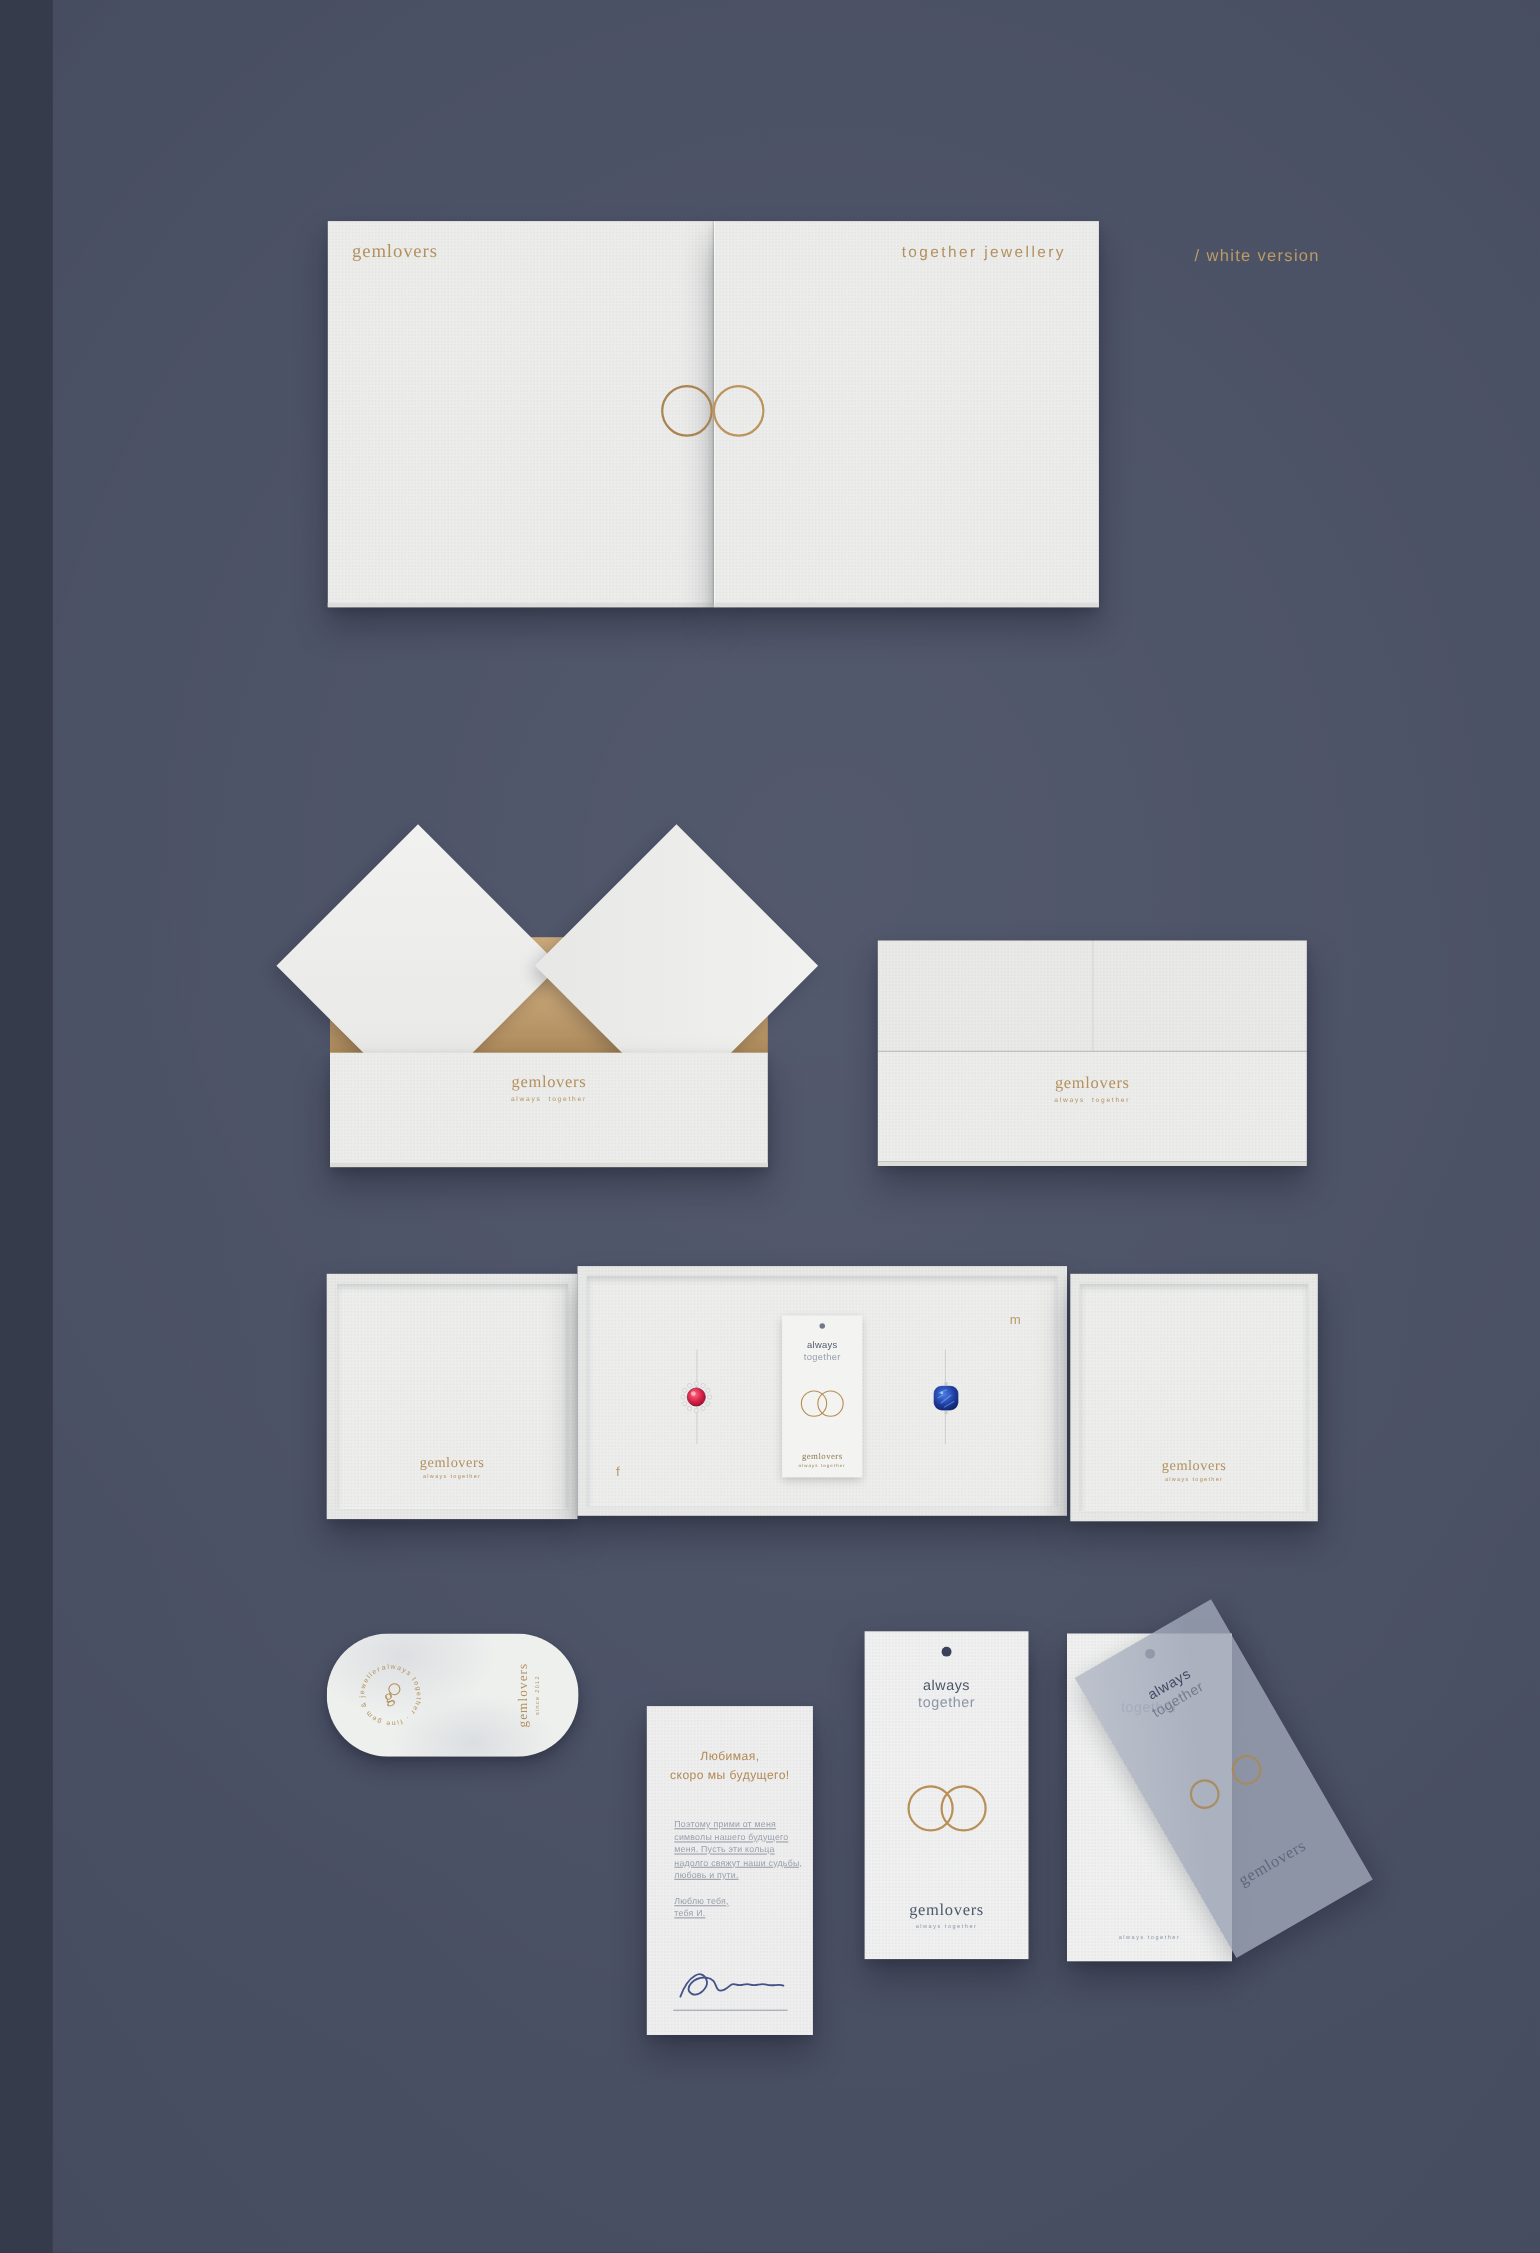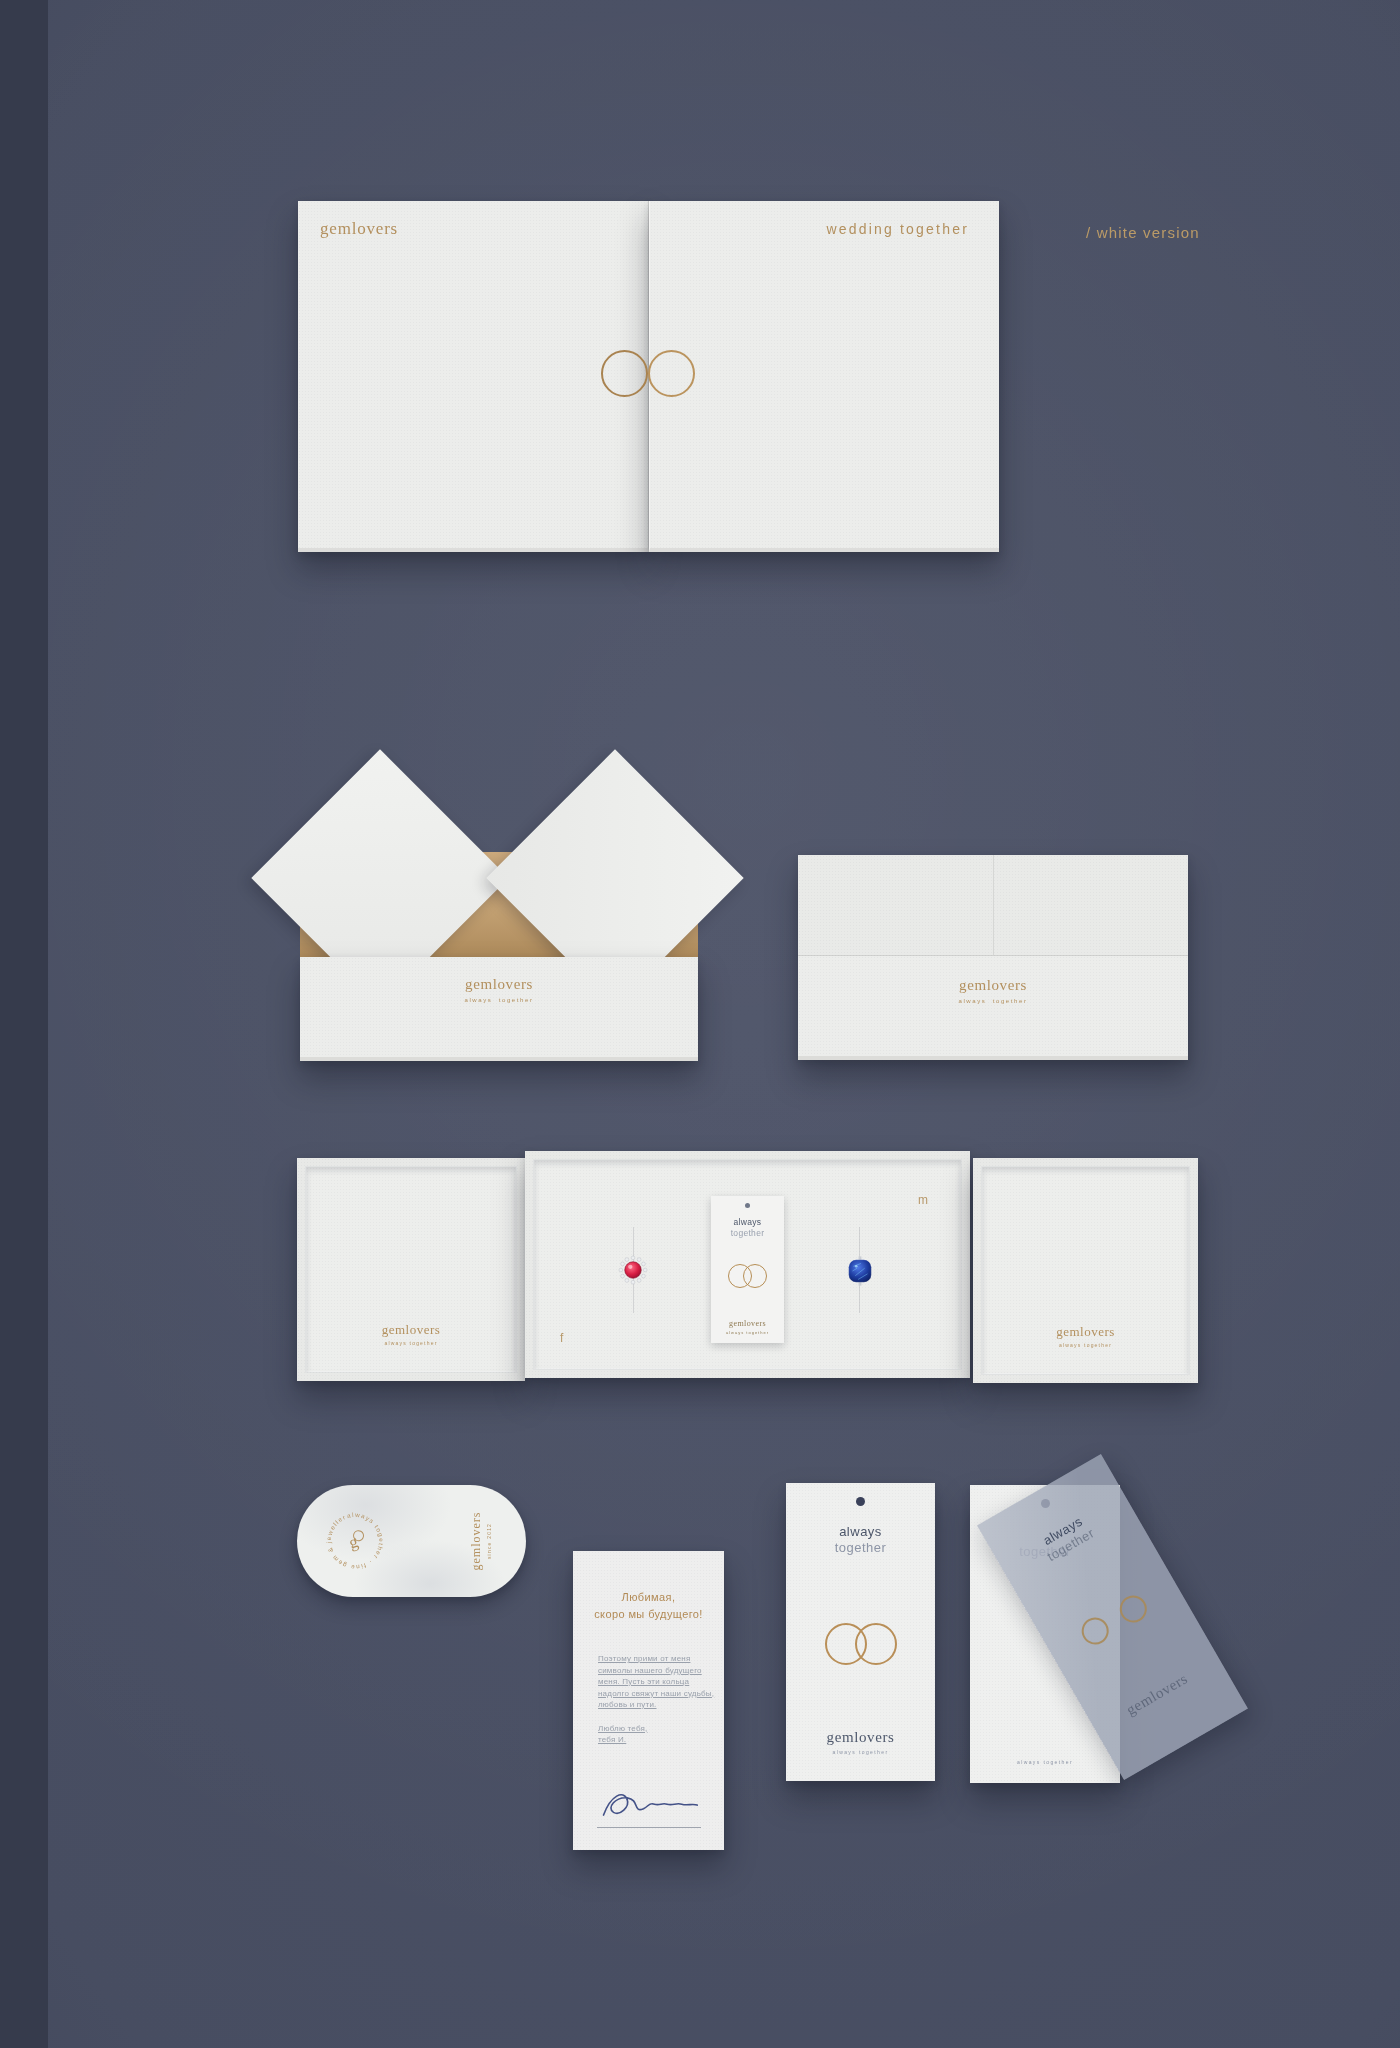--- a/index.html
+++ b/index.html
@@ -38,21 +38,21 @@
 </style>
 </head>
 <body>
 
 <div id="stage">
 
   <div class="abs paper tx shadow-lg" style="left:250px;top:201px;width:350px;height:347px;border-right:1px solid rgba(0,0,0,0.12);border-bottom:4px solid #dddddb;">
     <div class="abs serif gold brand-lg" style="left:22px;top:18px;">gemlovers</div>
   </div>
   <div class="abs paper tx shadow-lg" style="left:601px;top:201px;width:349px;height:347px;border-left:1px solid rgba(255,255,255,0.5);border-bottom:4px solid #dddddb;">
-    <div class="abs gold" style="right:30px;top:20px;font-size:14px;letter-spacing:2.2px;">wedding together</div>
+    <div class="abs gold" style="right:30px;top:20px;font-size:14px;letter-spacing:2.2px;">together jewellery</div>
   </div>
   <div class="abs ring" style="left:553px;top:350px;width:47px;height:47px;border-color:#a98350;"></div>
   <div class="abs ring" style="left:600px;top:350px;width:47px;height:47px;border-color:#bb945e;"></div>
 
   <div class="abs gold" style="left:1038px;top:224px;font-size:15px;letter-spacing:1.2px;color:#bb9b67;">/ white version</div>
 
   <div class="abs" style="left:252px;top:852px;width:398px;height:106px;background:linear-gradient(180deg,#cdaa7d 0%,#c2a072 55%,#ad8a5b 100%);"></div>
 
   <div class="abs paper tx" style="left:241px;top:787px;width:182px;height:182px;transform:rotate(45deg);
               background:linear-gradient(135deg,#f1f2f0,#e7e8e6);box-shadow:0 6px 14px rgba(16,20,32,0.22);"></div>
@@ -169,21 +169,21 @@
       <text font-size="6.2" fill="#b3905e" letter-spacing="1.3" font-family="Liberation Sans, sans-serif">
         <textPath href="#cir">always together · fine gem &amp; jewellery ·</textPath>
       </text>
       <text x="33" y="41" text-anchor="middle" font-size="17" fill="#b3905e" font-family="Liberation Serif, serif">g</text>
       <circle cx="40" cy="31" r="5" fill="none" stroke="#b3905e" stroke-width="1"></circle>
     </svg>
     <div class="abs serif gold" style="left:179px;top:56px;transform:translate(-50%,-50%) rotate(-90deg);font-size:12px;letter-spacing:1px;white-space:nowrap;">gemlovers</div>
     <div class="abs gold" style="left:192px;top:56px;transform:translate(-50%,-50%) rotate(-90deg);font-size:5px;letter-spacing:1.2px;white-space:nowrap;">since 2012</div>
   </div>
 
-  <div class="abs tx shadow-lg" style="left:525px;top:1551px;width:151px;height:299px;background-color:#eeeeee;">
+  <div class="abs tx shadow-lg" style="left:540px;top:1551px;width:151px;height:299px;background-color:#eeeeee;">
     <div class="center" style="margin-top:38px;">
       <div style="font-size:11px;color:#b28a55;letter-spacing:0.4px;line-height:17px;">Любимая,</div>
       <div style="font-size:11px;color:#b28a55;letter-spacing:0.4px;line-height:17px;">скоро мы будущего!</div>
     </div>
     <div style="margin:30px 0 0 25px;">
       <div class="letter-body">Поэтому прими от меня</div>
       <div class="letter-body">символы нашего будущего</div>
       <div class="letter-body">меня. Пусть эти кольца</div>
       <div class="letter-body">надолго свяжут наши судьбы,</div>
       <div class="letter-body">любовь и пути.</div>

